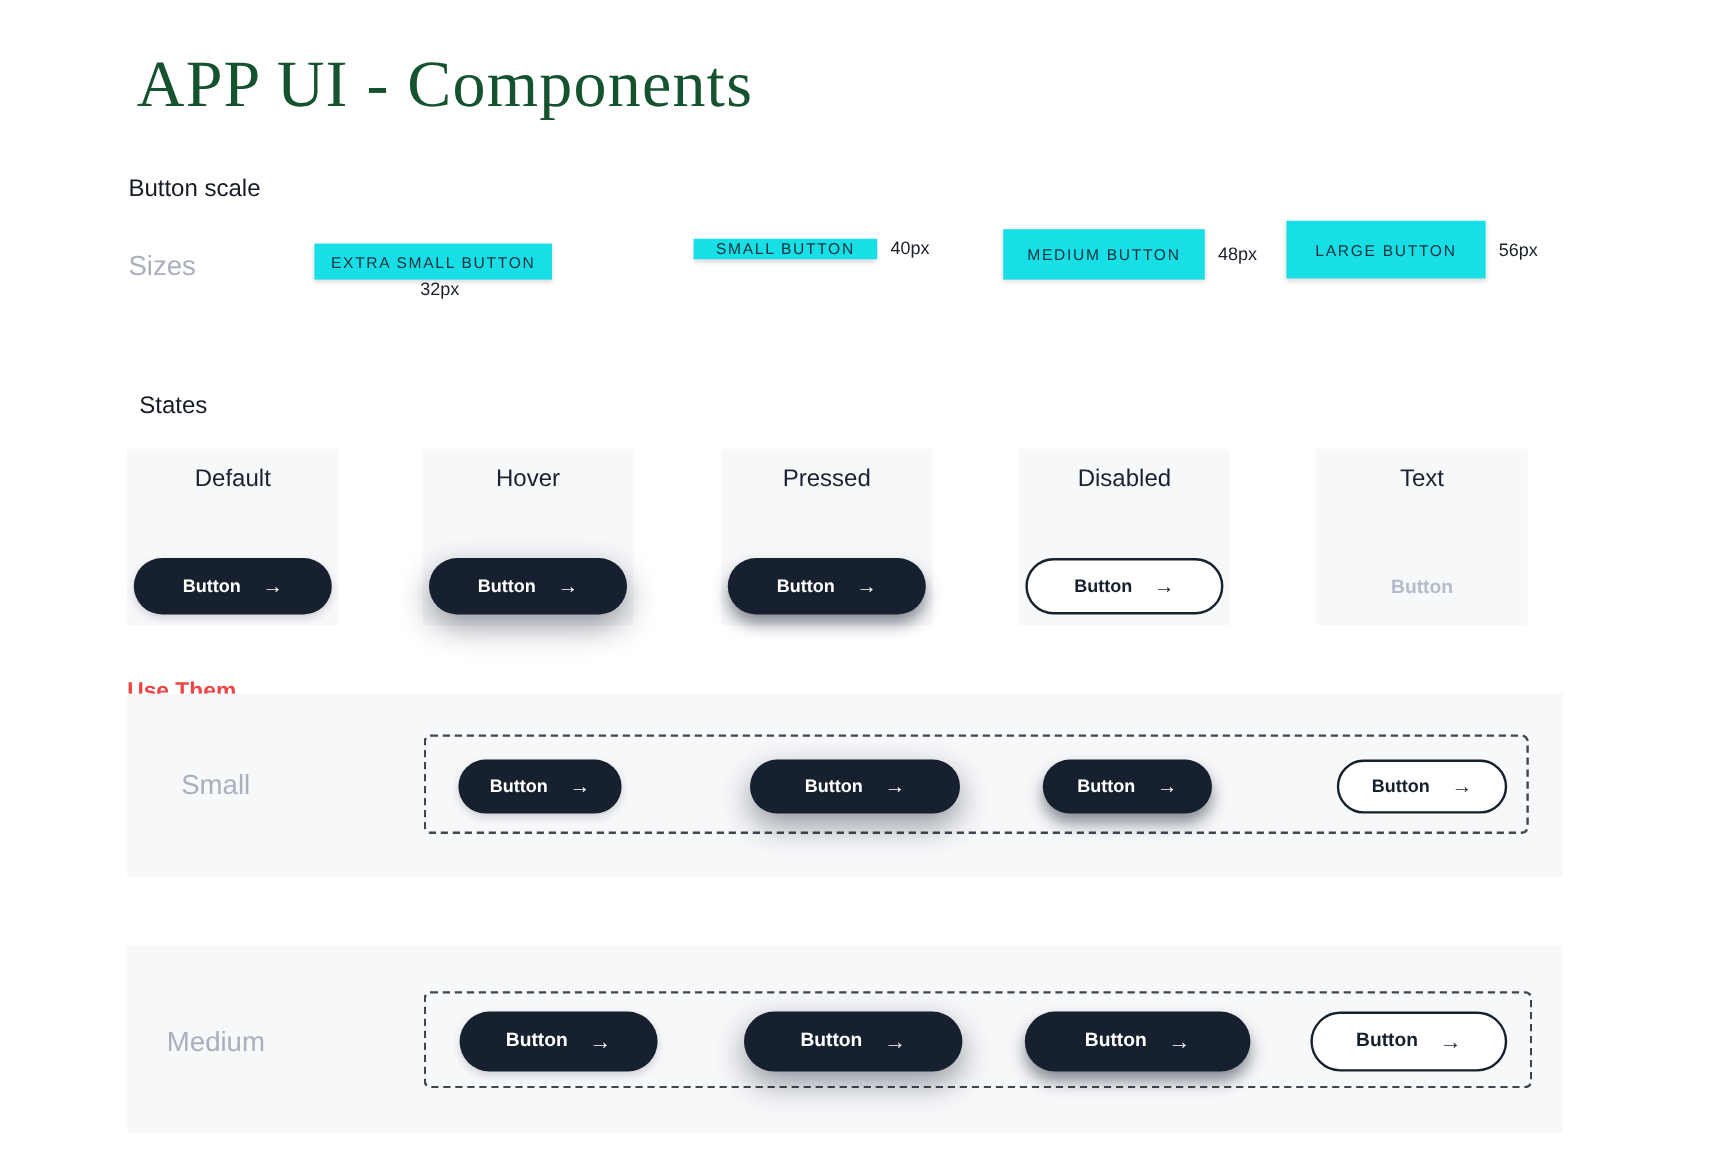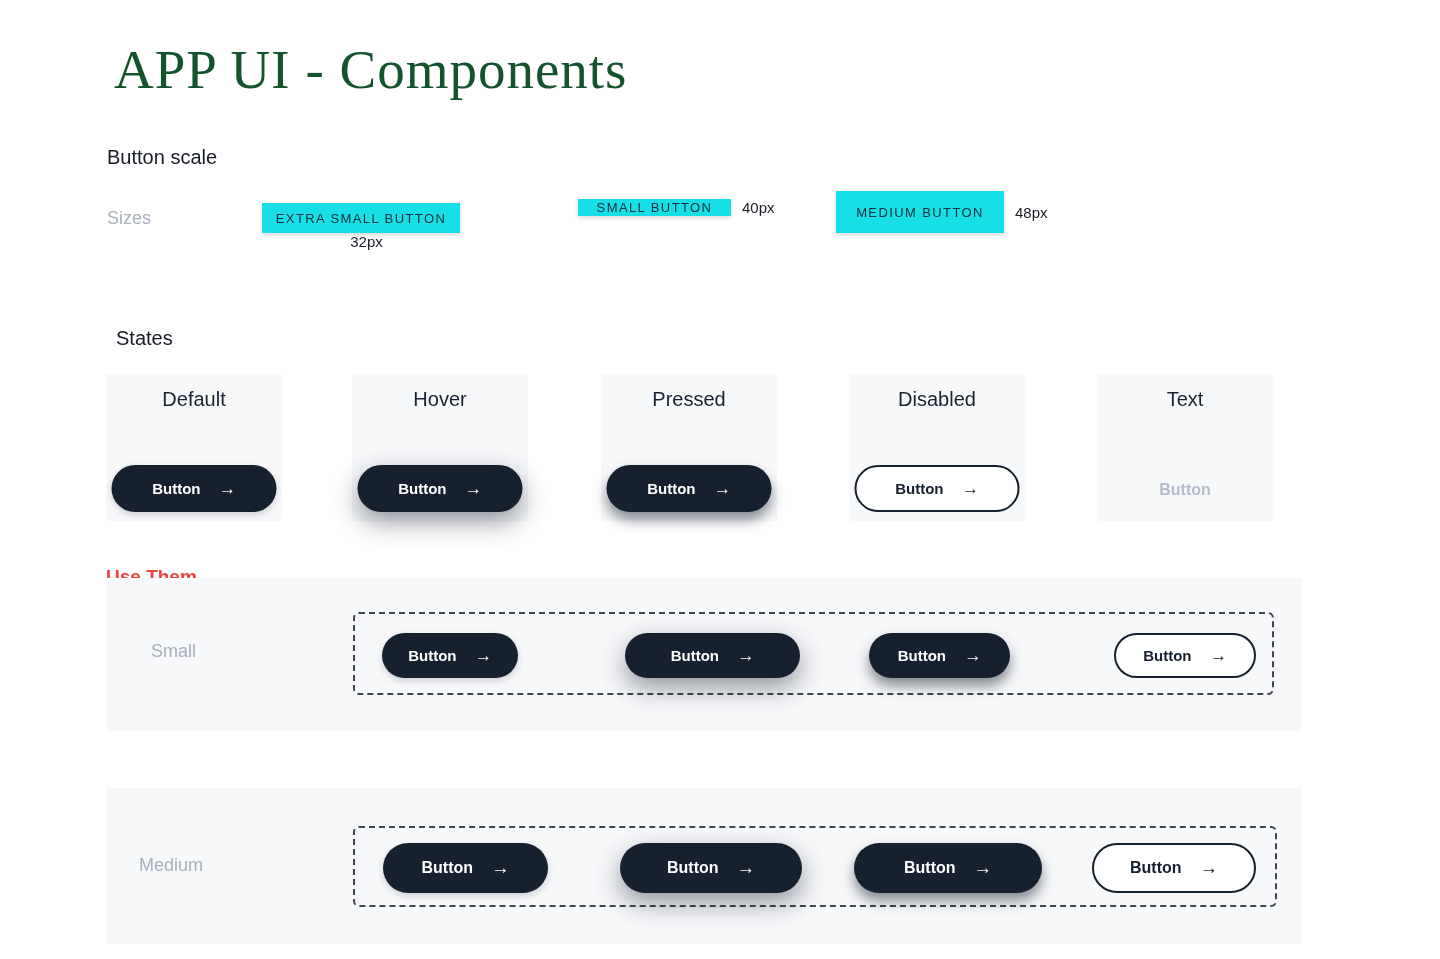--- a/index.html
+++ b/index.html
@@ -13,21 +13,21 @@
     font-family:"Liberation Serif", serif; font-weight:400;
     font-size:55px; color:#14532d; letter-spacing:1px;
   }
 
   
   .section-heading { position:absolute; font-size:20px; font-weight:500; color:#161B26; }
   .h-scale  { left:107px; top:146px; }
   .h-states { left:106px; top:327px;margin-left:10px; }
   .h-use    { left:106px; top:566px; font-weight:700; font-size:19px; color:#ef4444; }
 
-  .muted-label { color:#A9AFBC; font-size:18px; font-weight:400; }
+  .muted-label { color:#A9AFBC; font-size:23px; font-weight:400; }
   .sizes-label { position:absolute; left:107px; top:208px; }
 
   
   .size-item { position:absolute; display:flex; align-items:center; }
   .size-chip {
     display:flex; align-items:center; justify-content:center;
     background:#18DFE6; color:#14303C;
     font-size:13px; font-weight:500; letter-spacing:1.4px;
     box-shadow:0 2px 4px rgba(30,40,50,.18);
     cursor:pointer;
@@ -119,20 +119,24 @@
     <div class="px-label">32px</div>
   </div>
   <div class="size-item size-sm">
     <div class="size-chip">SMALL BUTTON</div>
     <div class="px-label">40px</div>
   </div>
   <div class="size-item size-md">
     <div class="size-chip">MEDIUM BUTTON</div>
     <div class="px-label">48px</div>
   </div>
+  <div class="size-item size-lg">
+    <div class="size-chip">LARGE BUTTON</div>
+    <div class="px-label">56px</div>
+  </div>
 
   <div class="section-heading h-states">States</div>
 
   <div class="state-card card-default">
     <div class="card-title">Default</div>
     <button class="btn state-btn v-default">
       <span>Button</span>
       <span class="arrow">→</span>
     </button>
   </div>

